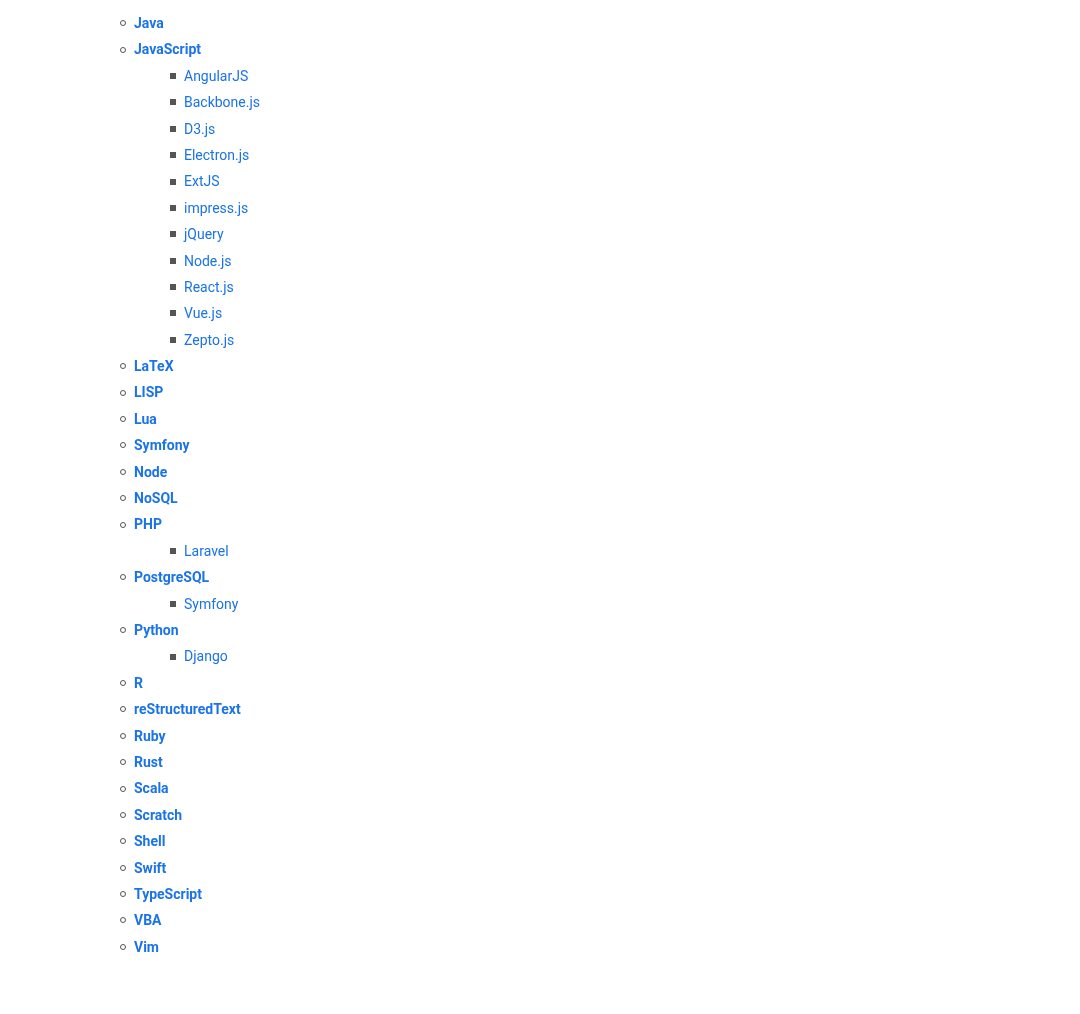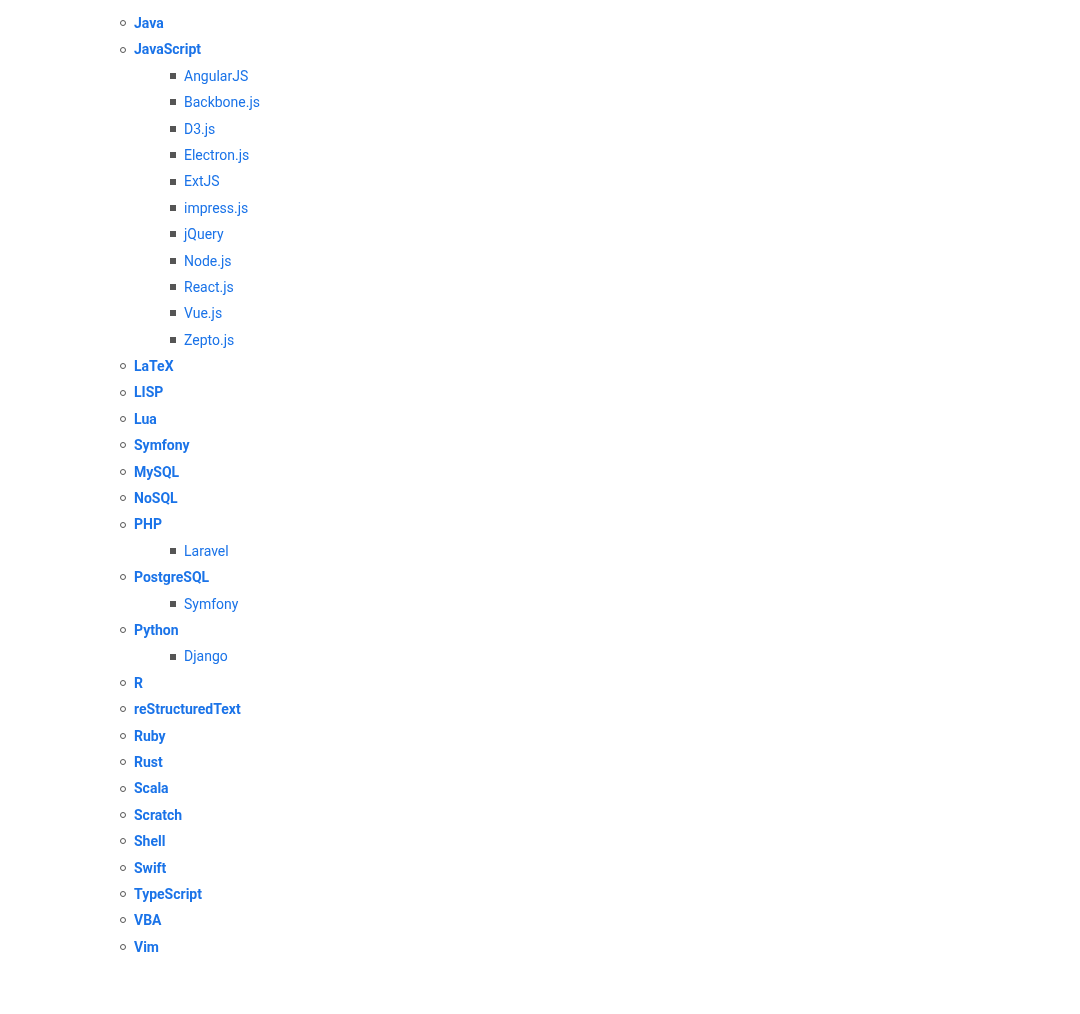--- a/index.html
+++ b/index.html
@@ -132,21 +132,21 @@
     <li class="tree-item level-1">
       <span class="bullet-circle"></span>
       <a class="tree-link" href="#">Lua</a>
     </li>
     <li class="tree-item level-1">
       <span class="bullet-circle"></span>
       <a class="tree-link" href="#">Symfony</a>
     </li>
     <li class="tree-item level-1">
       <span class="bullet-circle"></span>
-      <a class="tree-link" href="#">MySQL</a>
+      <a class="tree-link" href="#">Node</a>
     </li>
     <li class="tree-item level-1">
       <span class="bullet-circle"></span>
       <a class="tree-link" href="#">NoSQL</a>
     </li>
     <li class="tree-item level-1">
       <span class="bullet-circle"></span>
       <a class="tree-link" href="#">PHP</a>
     </li>
     <li class="tree-item level-2">

